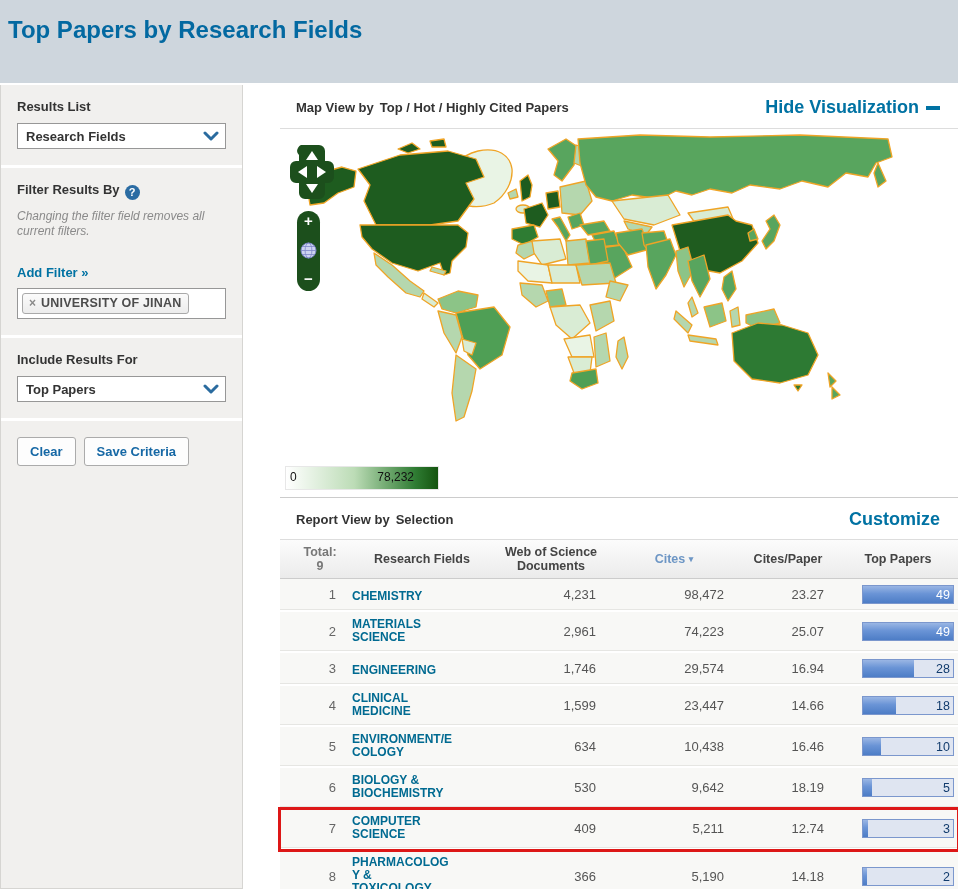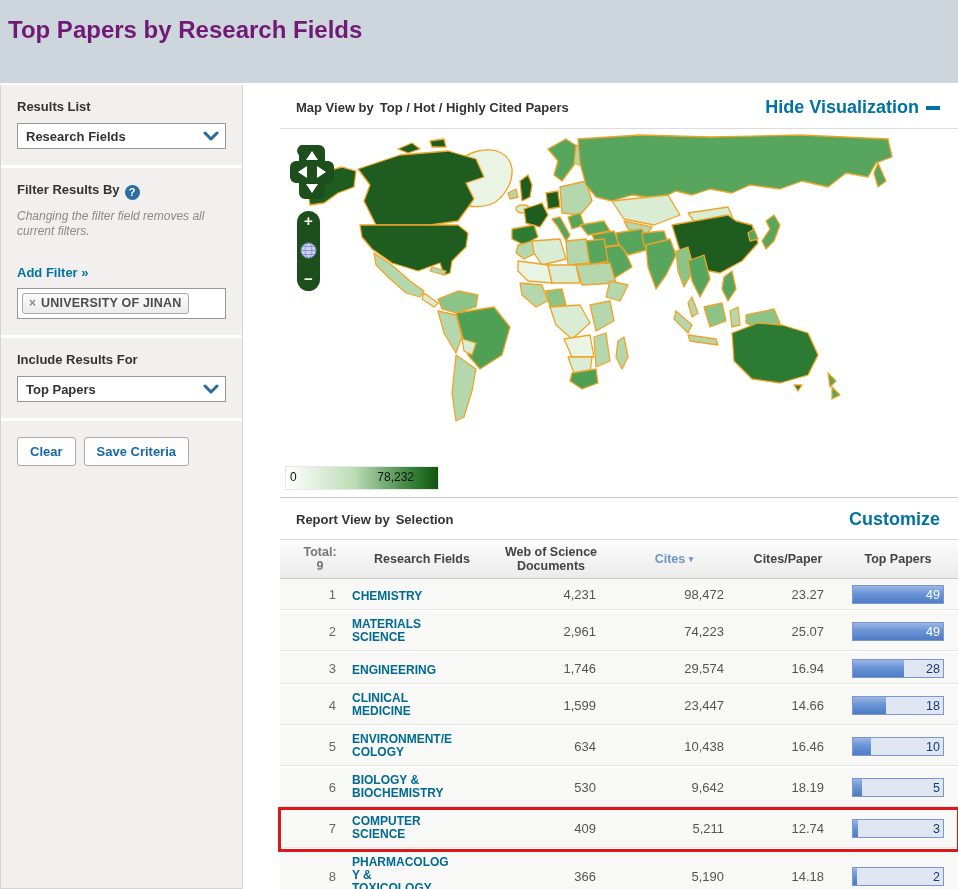--- a/index.html
+++ b/index.html
@@ -1,20 +1,20 @@
 <!DOCTYPE html>
 <html><head>
 <meta charset="utf-8">
 <style>
   * { margin:0; padding:0; box-sizing:border-box; }
   html,body { width:958px; height:889px; background:#fff; font-family:"Liberation Sans", sans-serif; overflow:hidden; }
 
   
   .banner { height:83px; background:#ced6dd; padding:16px 10px 0 8px; }
-  .banner h1 { font-size:24px; font-weight:bold; color:#701a75; letter-spacing:0; }
+  .banner h1 { font-size:24px; font-weight:bold; color:#0369a1; letter-spacing:0; }
 
   
   .page { display:flex; height:804px; margin-top:2px;gap:37px; }
   .sidebar { width:243px; min-width:243px; background:#f1f0ee; border:1px solid #d6d5d2; border-top:none; height:100%; }
   .main { flex:1; background:#fff; }
 
   
   .side-sec { padding:14px 16px 16px 16px; border-bottom:3px solid #ffffff; }
   .side-label { font-size:13px; font-weight:bold; color:#333; margin-bottom:9px; }
   .dropdown { background:#fff; border:1px solid #979797; height:26px; display:flex; align-items:center; justify-content:space-between; padding:0 6px 0 8px; cursor:pointer; }
@@ -56,21 +56,21 @@
   .thead .h { font-size:12.5px; font-weight:bold; color:#444; text-align:center; line-height:14px; }
   .thead .h.total { color:#777; }
   .thead .h.cites { color:#6d96c5; cursor:pointer; }
   .thead .h .sorticon { font-size:9px; vertical-align:1px; }
 
   .trow { display:grid; grid-template-columns:64px 140px 118px 128px 100px 1fr; align-items:center; background:#f8f8f6; border-bottom:2px solid #ffffff; box-shadow:inset 0 -1px 0 #e6e6e3; padding:6px 0 6px 8px; min-height:29px; position:relative; }
   .trow.hl { outline:3px solid #dd1717; outline-offset:-1px; z-index:2; }
   .c.rank { font-size:13px; color:#666; text-align:right; padding-right:16px; }
   .c.field a { font-size:12px; font-weight:bold; color:#006a91; text-decoration:none; white-space:pre-line; line-height:13px; display:inline-block; cursor:pointer; }
   .c.num { font-size:13px; color:#555; text-align:right; padding-right:14px; }
-  .c.barcell { display:flex; justify-content:flex-end; padding-right:14px; }
+  .c.barcell { display:flex; justify-content:flex-end; padding-right:4px; }
   .track { position:relative; width:92px; height:19px; background:#dfe5f1; border:1px solid #7b97cd; }
   .fill { height:100%; background:linear-gradient(#9ab6e4,#6a94d6 45%,#4d7dc6); }
   .barlabel { position:absolute; right:3px; top:2px; font-size:12.5px; }
   .barlabel.lt { color:#fff; }
   .barlabel.dk { color:#123c6d; }
 </style>
 </head>
 <body>
 
 <div class="banner">

